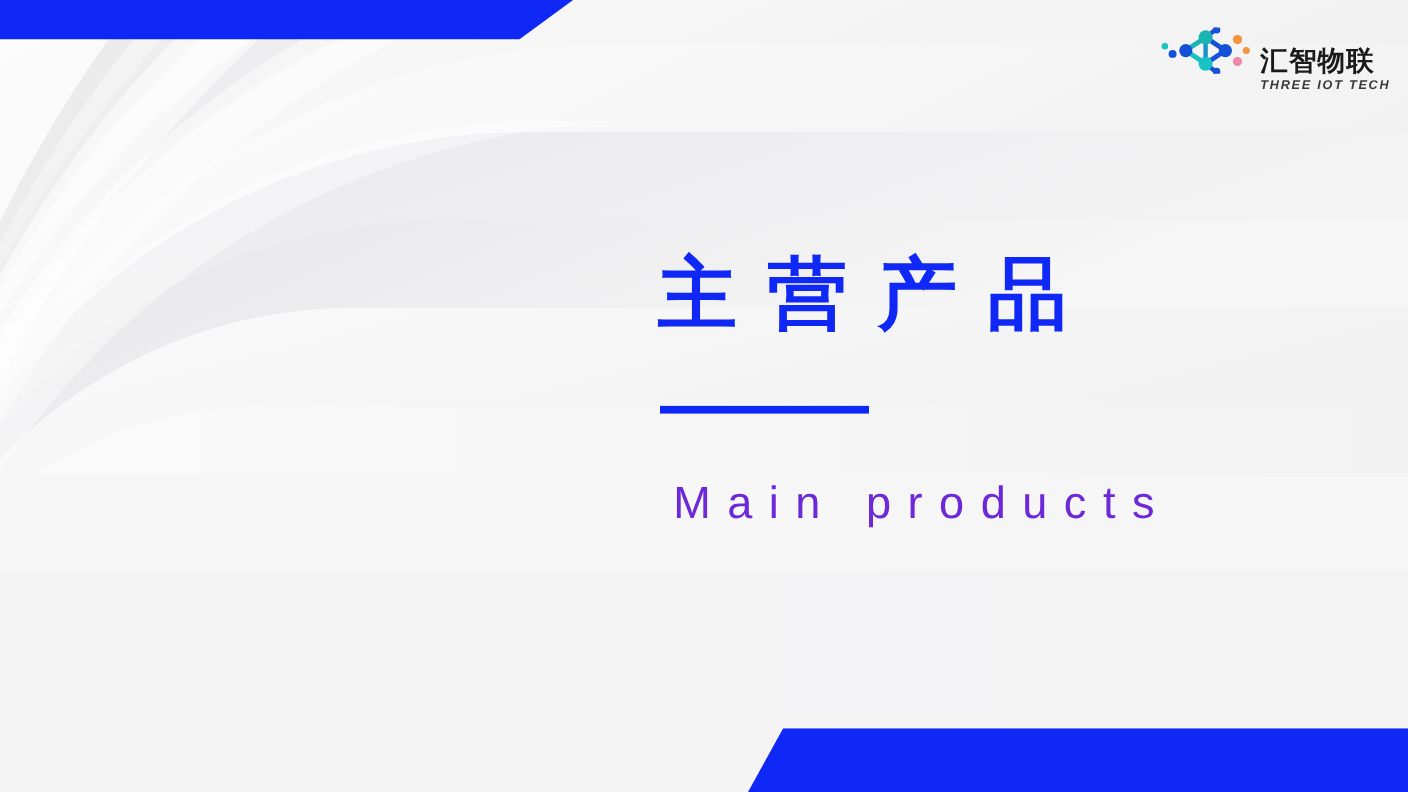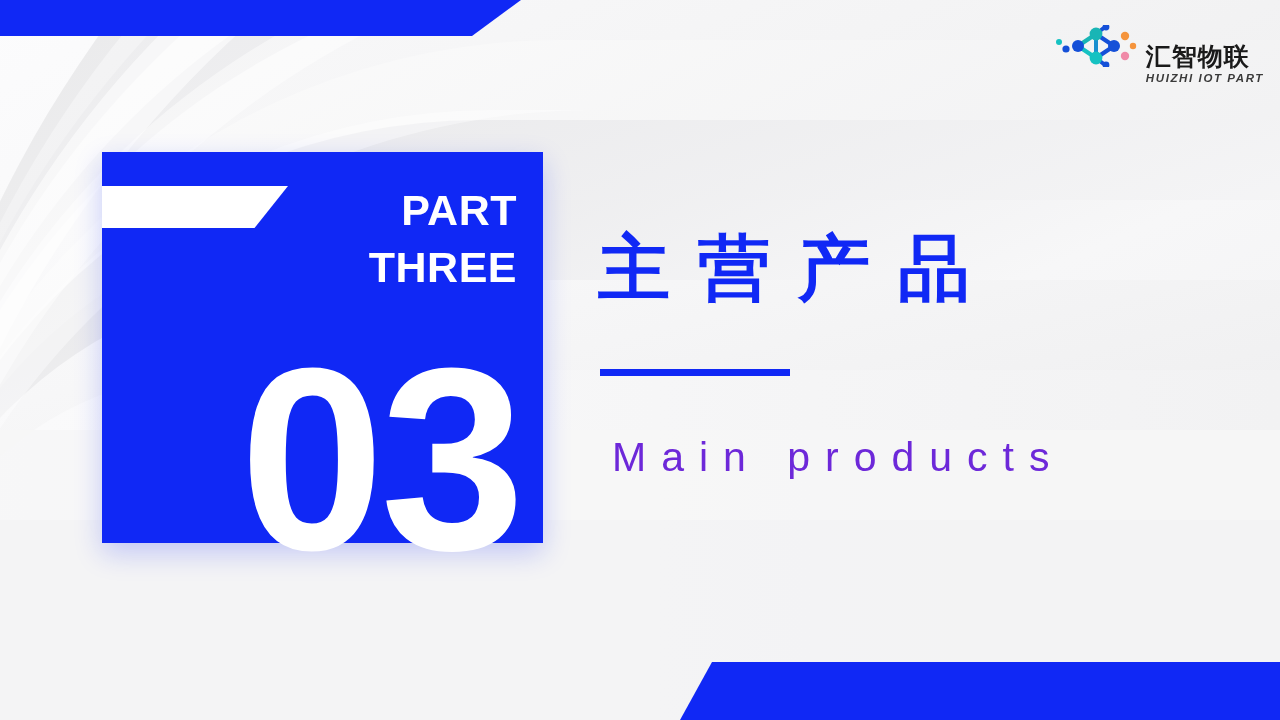--- a/index.html
+++ b/index.html
@@ -216,30 +216,20 @@
   </svg>
 
   <svg id="top-band" viewBox="0 0 560 36" preserveAspectRatio="none" aria-hidden="true">
     <polygon points="0,0 521,0 472,36 0,36" fill="#1028f5"></polygon>
   </svg>
 
   <svg id="bottom-band" viewBox="0 0 600 58" preserveAspectRatio="none" aria-hidden="true">
     <polygon points="32,0 600,0 600,58 0,58" fill="#1028f5"></polygon>
   </svg>
 
-  <div id="blue-card" style="--brand:#1028f5;">
-    <div id="white-bar"></div>
-
-    <div id="part-label">
-      <div>PART</div>
-      <div>THREE</div>
-    </div>
-
-    <div id="big-number">03</div>
-  </div>
 
   <div id="title-zh" style="--brand:#1028f5;">主营产品</div>
 
   <div id="title-rule" style="--brand:#1028f5;"></div>
 
   <div id="subtitle-en">Main products</div>
 
   <div id="logo">
     <svg id="logo-mark" width="86" height="42" viewBox="0 0 86 42" aria-hidden="true">
 
@@ -261,17 +251,17 @@
       <circle cx="61" cy="21" r="6.0" fill="#1550d8"></circle>
       <circle cx="53" cy="2" r="3.4" fill="#1550d8"></circle>
       <circle cx="53" cy="40" r="3.4" fill="#1550d8"></circle>
       <circle cx="72" cy="11" r="4.2" fill="#f5943c"></circle>
       <circle cx="72" cy="31" r="4.2" fill="#f08aa8"></circle>
       <circle cx="80" cy="21" r="3.2" fill="#f5943c"></circle>
     </svg>
 
     <div id="logo-text">
       <span id="logo-zh">汇智物联</span>
-      <span id="logo-en">HUIZHI IOT PART</span>
+      <span id="logo-en">THREE IOT TECH</span>
     </div>
   </div>
 
 </div>
 
 </body></html>

